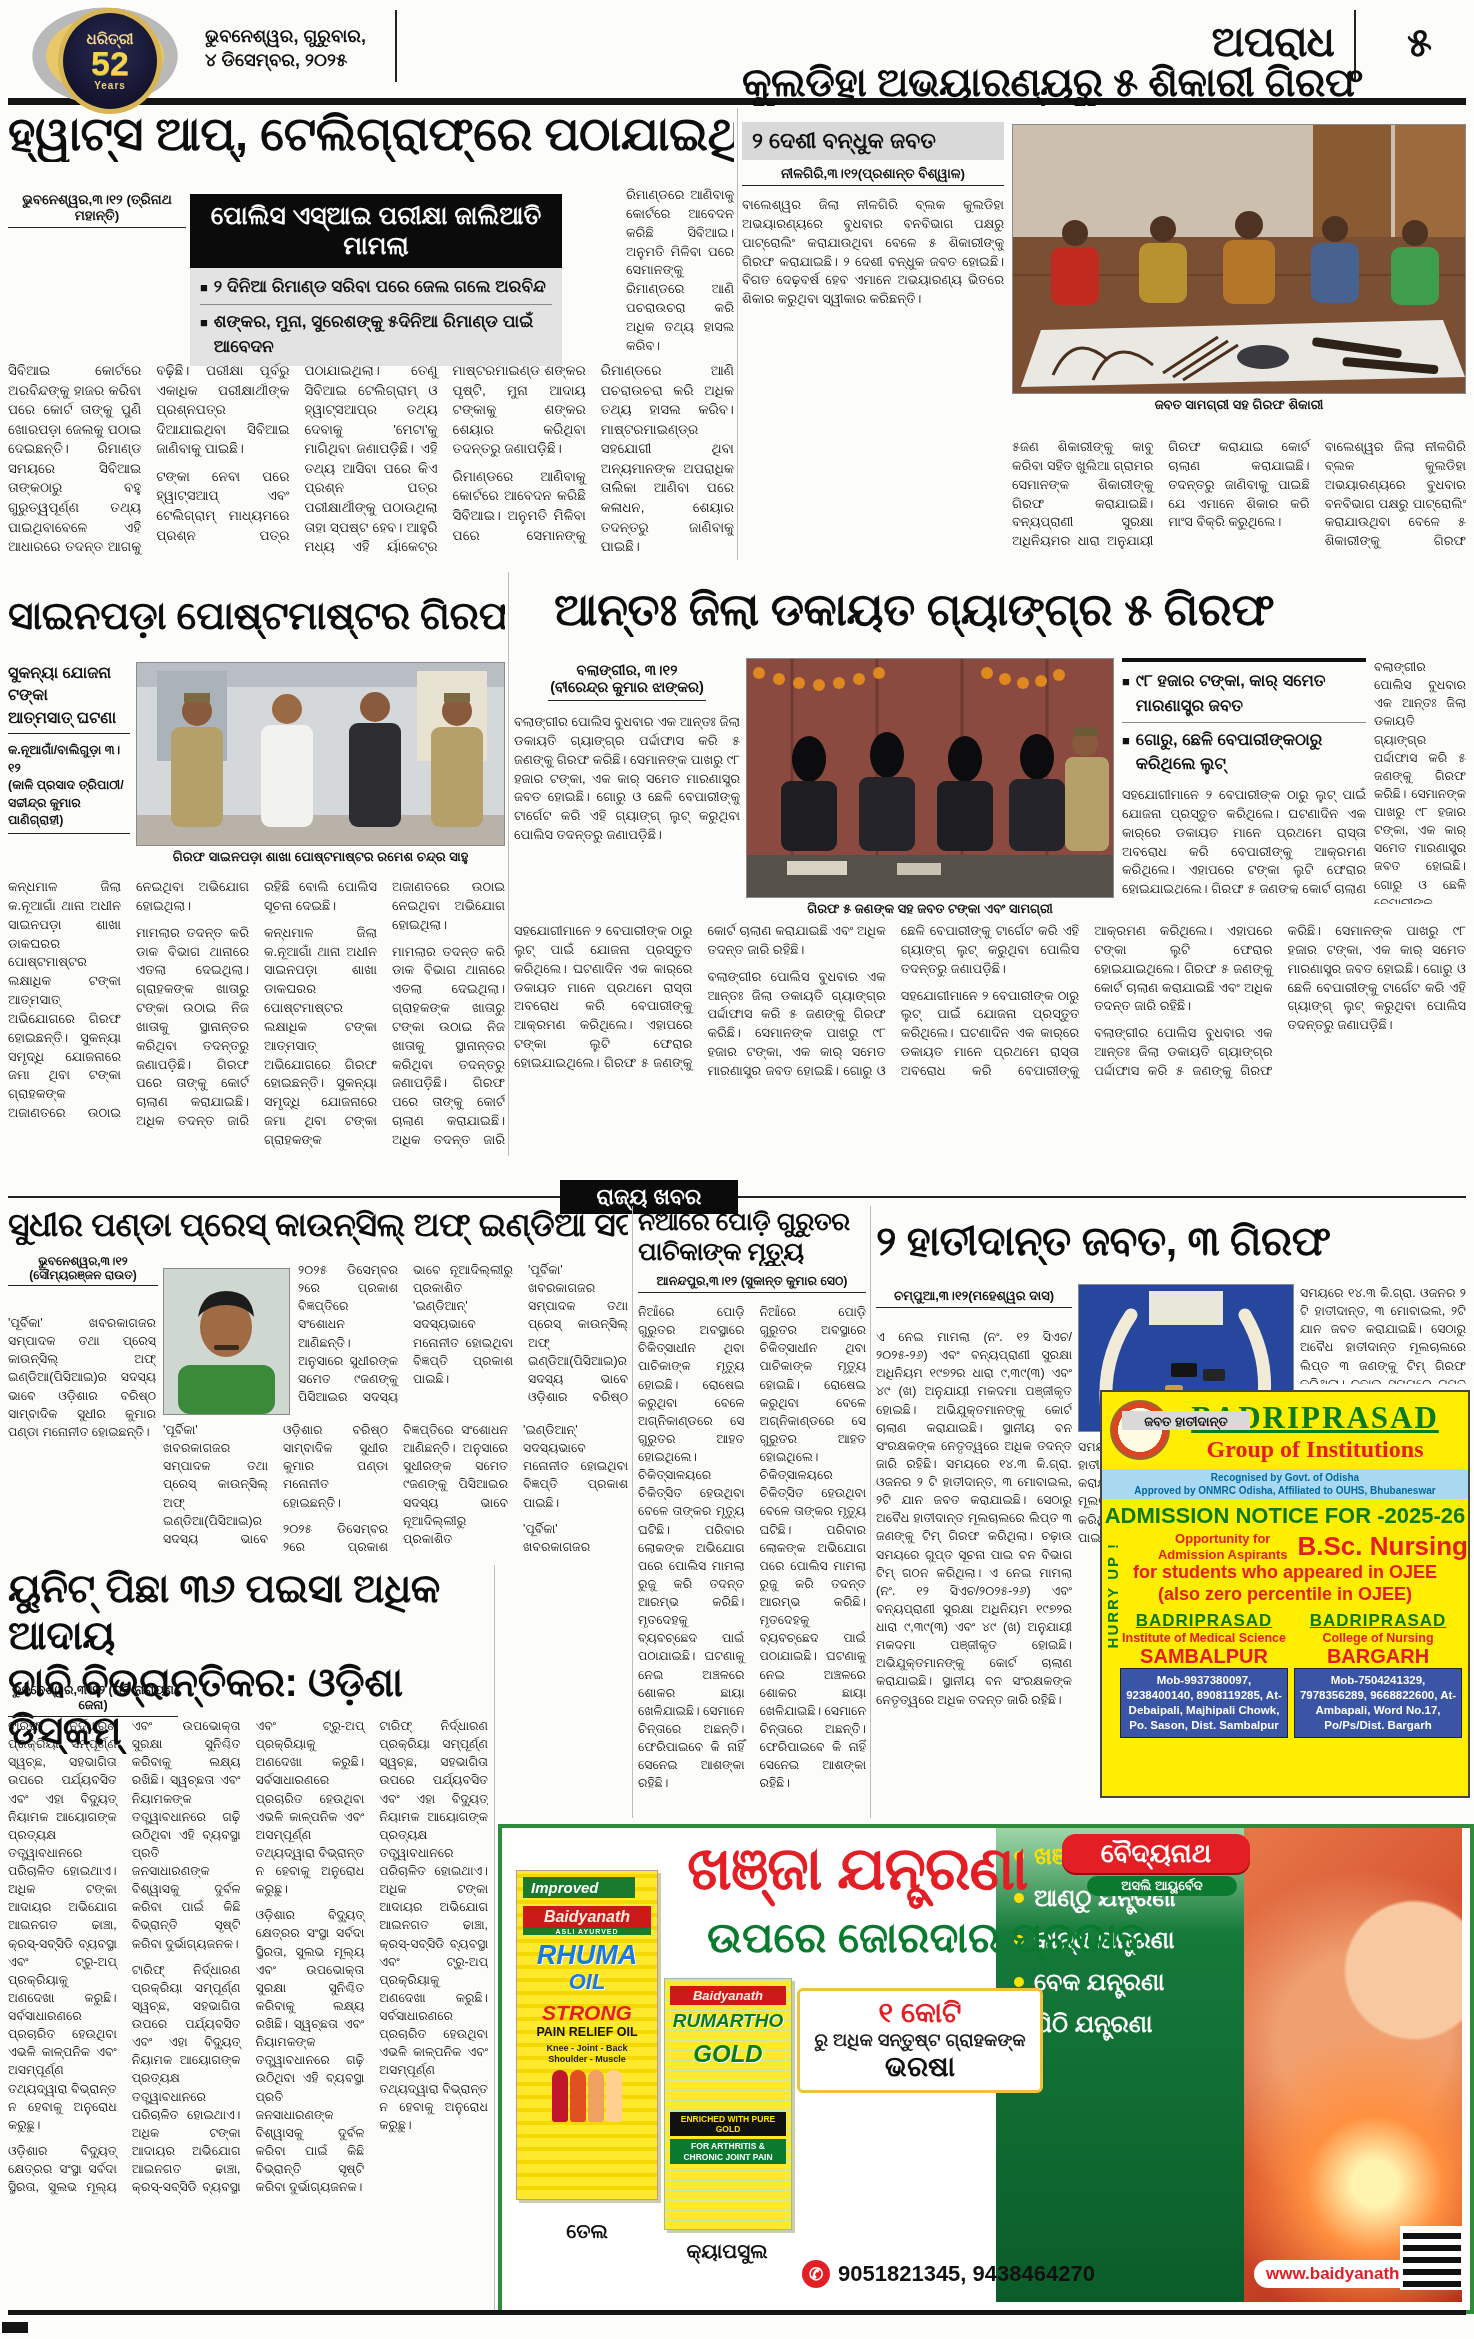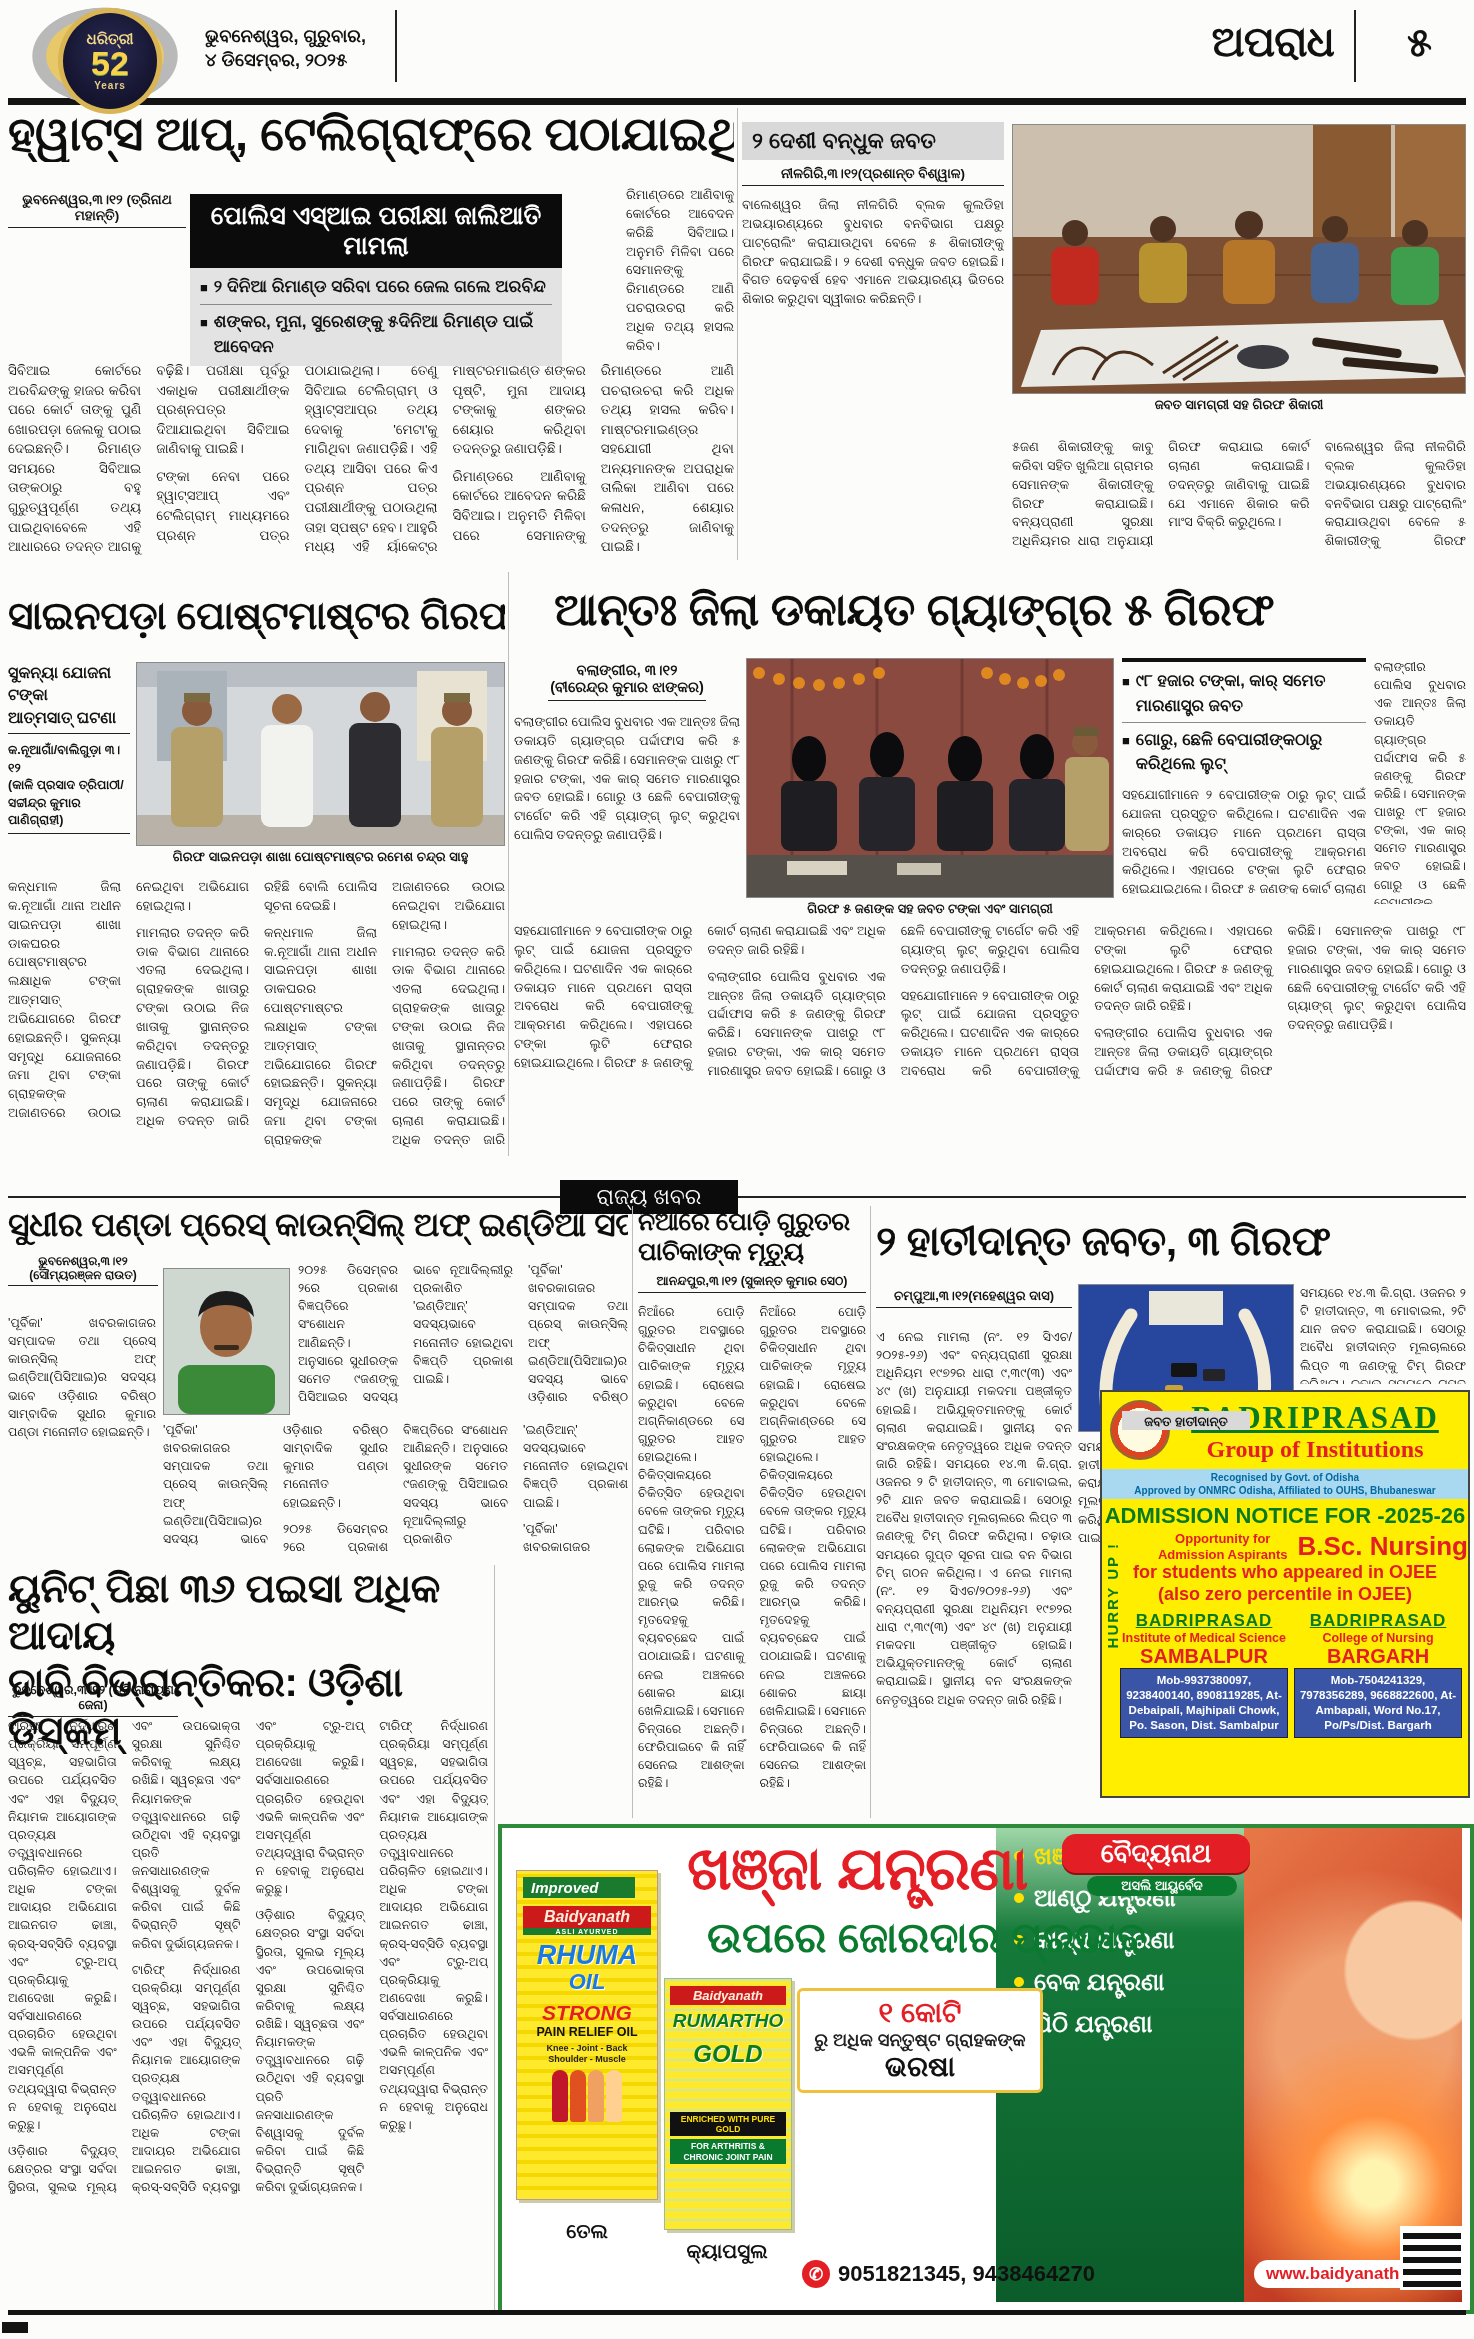--- a/index.html
+++ b/index.html
@@ -31,21 +31,21 @@
   .bullet-line{font-size:17px;font-weight:700;line-height:1.5;display:flex;gap:6px;align-items:baseline;}
   .bullet-sq{font-size:13px;}
   .bullet-div{border-bottom:1px solid #8a8a8a;margin:4px 0;}
   .cols{column-gap:15px;font-size:13.5px;line-height:1.45;text-align:justify;overflow:hidden;}
   .c2{column-count:2;} .c3{column-count:3;} .c4{column-count:4;} .c5{column-count:5;}
   .cols p{margin:0 0 8px 0;}
   .minicol{font-size:13px;line-height:1.45;text-align:justify;overflow:hidden;}
   .caption{font-size:13px;font-weight:700;text-align:center;padding-top:3px;}
   .photo{border:1px solid #8a8a8a;overflow:hidden;background:#ccc;}
   .vdiv{position:absolute;width:1px;background:#bdbdbd;}
-  .tab-black{position:absolute;background:#0b0b0b;color:#fff;font-weight:400;font-size:22px;
+  .tab-black{position:absolute;background:#0b0b0b;color:#fff;font-weight:700;font-size:22px;
              display:flex;align-items:center;justify-content:center;}
   
   .ad-bp{position:absolute;border:2px solid #444;background:#ffee00;overflow:hidden;}
   .bp-head{color:#0a7a1e;font-weight:900;font-size:31px;text-align:center;letter-spacing:2px;
            text-decoration:underline;font-family:"Liberation Serif",serif;}
   .bp-sub{color:#e31e24;font-weight:900;font-size:24px;text-align:center;font-family:"Liberation Serif",serif;}
   .bp-blue{background:#a8d9f0;color:#0369a1;font-weight:700;font-size:10px;text-align:center;line-height:1.3;padding:2px 0;}
   .bp-notice{color:#0a7a1e;font-weight:900;font-size:22px;text-align:center;}
   .bp-course{color:#e31e24;font-weight:900;}
   .bp-line{color:#e31e24;font-weight:800;font-size:18px;text-align:center;line-height:1.2;}
@@ -166,20 +166,21 @@
       <p>ସିବିଆଇ କୋର୍ଟରେ ଅରବିନ୍ଦଙ୍କୁ ହାଜର କରିବା ପରେ କୋର୍ଟ ତାଙ୍କୁ ପୁଣି ଖୋରପଡ଼ା ଜେଲକୁ ପଠାଇ ଦେଇଛନ୍ତି। ରିମାଣ୍ଡ ସମୟରେ ସିବିଆଇ ତାଙ୍କଠାରୁ ବହୁ ଗୁରୁତ୍ୱପୂର୍ଣ୍ଣ ତଥ୍ୟ ପାଇଥିବାବେଳେ ଏହି ଆଧାରରେ ତଦନ୍ତ ଆଗକୁ ବଢ଼ିଛି। ପରୀକ୍ଷା ପୂର୍ବରୁ ଏକାଧିକ ପରୀକ୍ଷାର୍ଥୀଙ୍କ ପ୍ରଶ୍ନପତ୍ର ଦିଆଯାଇଥିବା ସିବିଆଇ ଜାଣିବାକୁ ପାଇଛି।</p>
       <p>ଟଙ୍କା ନେବା ପରେ ହ୍ୱାଟ୍ସଆପ୍ ଏବଂ ଟେଲିଗ୍ରାମ୍ ମାଧ୍ୟମରେ ପ୍ରଶ୍ନ ପତ୍ର ପଠାଯାଇଥିଲା। ତେଣୁ ସିବିଆଇ ଟେଲିଗ୍ରାମ୍ ଓ ହ୍ୱାଟ୍ସଆପ୍‌ର ତଥ୍ୟ ଦେବାକୁ 'ମେଟା'କୁ ମାଗିଥିବା ଜଣାପଡ଼ିଛି। ଏହି ତଥ୍ୟ ଆସିବା ପରେ କିଏ ପ୍ରଶ୍ନ ପତ୍ର ପରୀକ୍ଷାର୍ଥୀଙ୍କୁ ପଠାଉଥିଲା ତାହା ସ୍ପଷ୍ଟ ହେବ। ଆହୁରି ମଧ୍ୟ ଏହି ର୍ୟାକେଟ୍‌ର ମାଷ୍ଟରମାଇଣ୍ଡ ଶଙ୍କର ପୃଷ୍ଟି, ମୁନା ଆଦାୟ ଟଙ୍କାକୁ ଶଙ୍କର ଶେୟାର କରିଥିବା ତଦନ୍ତରୁ ଜଣାପଡ଼ିଛି।</p>
       <p>ରିମାଣ୍ଡରେ ଆଣିବାକୁ କୋର୍ଟରେ ଆବେଦନ କରିଛି ସିବିଆଇ। ଅନୁମତି ମିଳିବା ପରେ ସେମାନଙ୍କୁ ରିମାଣ୍ଡରେ ଆଣି ପଚରାଉଚରା କରି ଅଧିକ ତଥ୍ୟ ହାସଲ କରିବ। ମାଷ୍ଟରମାଇଣ୍ଡ୍‌ର ସହଯୋଗୀ ଥିବା ଅନ୍ୟମାନଙ୍କ ଅପରାଧିକ ତାଲିକା ଆଣିବା ପରେ କଳାଧନ, ଶେୟାର ତଦନ୍ତରୁ ଜାଣିବାକୁ ପାଇଛି।</p>
 
     </div>
   </div>
 
   <div class="vdiv" style="left:737px;top:108px;height:452px;"></div>
 
   <div class="abs" style="left:742px;top:60px;width:724px;height:502px;">
+    <div class="hl" style="font-size:40px;">କୁଲଡିହା ଅଭୟାରଣ୍ୟରୁ ୫ ଶିକାରୀ ଗିରଫ</div>
     <div class="abs" style="left:0;top:62px;width:262px;">
       <div class="kicker-gray" style="font-size:22px;font-weight:800;background:#d9d9d9;">
         <span>୨ ଦେଶୀ ବନ୍ଧୁକ ଜବତ</span>
       </div>
       <div class="byline" style="margin-top:6px;">
         <span>ନୀଳଗିରି,୩।୧୨(ପ୍ରଶାନ୍ତ ବିଶ୍ୱାଳ)</span>
         <div class="bl-rule"></div>
       </div>
       <div class="minicol" style="margin-top:10px;height:218px;">
         <span>ବାଲେଶ୍ୱର ଜିଲା ନୀଳଗିରି ବ୍ଲକ କୁଲଡିହା ଅଭୟାରଣ୍ୟରେ ବୁଧବାର ବନବିଭାଗ ପକ୍ଷରୁ ପାଟ୍ରୋଲିଂ କରାଯାଉଥିବା ବେଳେ ୫ ଶିକାରୀଙ୍କୁ ଗିରଫ କରାଯାଇଛି। ୨ ଦେଶୀ ବନ୍ଧୁକ ଜବତ ହୋଇଛି। ବିଗତ ଦେଢ଼ବର୍ଷ ହେବ ଏମାନେ ଅଭୟାରଣ୍ୟ ଭିତରେ ଶିକାର କରୁଥିବା ସ୍ୱୀକାର କରିଛନ୍ତି।</span>

